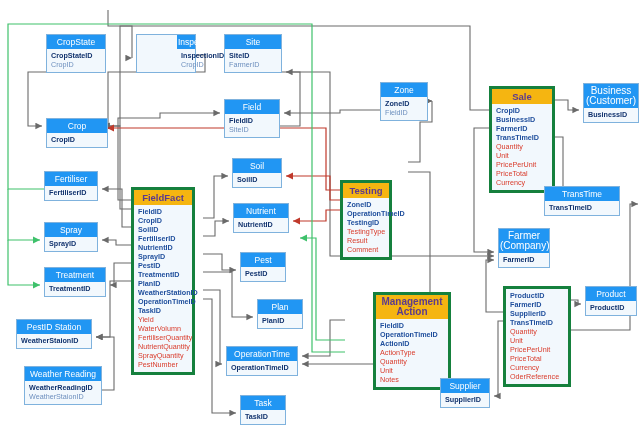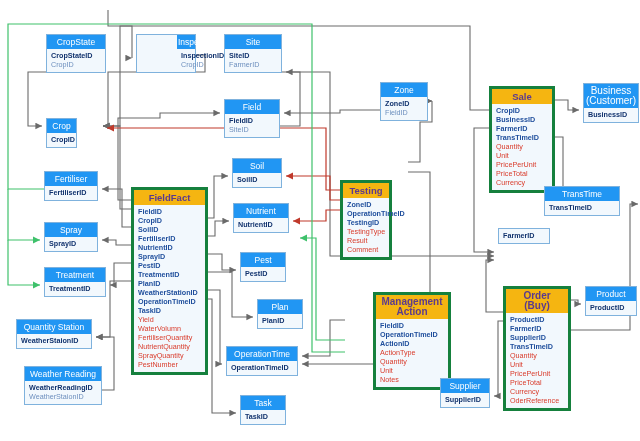--- a/index.html
+++ b/index.html
@@ -158,21 +158,21 @@
       </div>
       <div class="ent" style="left: 583px; top: 83px; width: 56px;">
         <div class="hdr">
           <div class="hdr2">Business</div>
           <div class="hdr2">(Customer)</div>
         </div>
         <div class="body">
           <div class="f pk">BusinessID</div>
         </div>
       </div>
-      <div class="ent" style="left: 46px; top: 118px; width: 31px;">
+      <div class="ent" style="left: 46px; top: 118px; width: 62px;">
         <div class="hdr">Crop</div>
         <div class="body">
           <div class="f pk">CropID</div>
         </div>
       </div>
       <div class="ent" style="left: 224px; top: 99px; width: 56px;">
         <div class="hdr">Field</div>
         <div class="body">
           <div class="f pk">FieldID</div>
           <div class="f fk">SiteID</div>
@@ -194,21 +194,21 @@
         <div class="body">
           <div class="f pk">SoilID</div>
         </div>
       </div>
       <div class="ent" style="left: 44px; top: 171px; width: 54px;">
         <div class="hdr">Fertiliser</div>
         <div class="body">
           <div class="f pk">FertiliserID</div>
         </div>
       </div>
-      <div class="ent fact" style="left: 131px; top: 187px; width: 77px;">
+      <div class="ent fact" style="left: 131px; top: 187px; width: 64px;">
         <div class="hdr">FieldFact</div>
         <div class="body">
           <div class="f bk">FieldID</div>
           <div class="f bk">CropID</div>
           <div class="f bk">SoilID</div>
           <div class="f bk">FertiliserID</div>
           <div class="f bk">NutrientID</div>
           <div class="f bk">SprayID</div>
           <div class="f bk">PestID</div>
           <div class="f bk">TreatmentID</div>
@@ -242,20 +242,24 @@
           <div class="f pk">TransTimeID</div>
         </div>
       </div>
       <div class="ent" style="left: 240px; top: 252px; width: 46px;">
         <div class="hdr">Pest</div>
         <div class="body">
           <div class="f pk">PestID</div>
         </div>
       </div>
       <div class="ent" style="left: 498px; top: 228px; width: 52px;">
+        <div class="hdr">
+          <div class="hdr2">Farmer</div>
+          <div class="hdr2">(Company)</div>
+        </div>
         <div class="body">
           <div class="f pk">FarmerID</div>
         </div>
       </div>
       <div class="ent" style="left: 44px; top: 267px; width: 62px;">
         <div class="hdr">Treatment</div>
         <div class="body">
           <div class="f pk">TreatmentID</div>
         </div>
       </div>
@@ -274,45 +278,41 @@
           <div class="f bk">FieldID</div>
           <div class="f bk">OperationTimeID</div>
           <div class="f bk">ActionID</div>
           <div class="f m">ActionType</div>
           <div class="f m">Quantity</div>
           <div class="f m">Unit</div>
           <div class="f m">Notes</div>
         </div>
       </div>
       <div class="ent fact" style="left: 503px; top: 286px; width: 68px;">
-        <div class="hdr">
-          <div class="hdr2">Order</div>
-          <div class="hdr2">(Buy)</div>
-        </div>
         <div class="body">
           <div class="f bk">ProductID</div>
           <div class="f bk">FarmerID</div>
           <div class="f bk">SupplierID</div>
           <div class="f bk">TransTimeID</div>
           <div class="f m">Quantity</div>
           <div class="f m">Unit</div>
           <div class="f m">PricePerUnit</div>
           <div class="f m">PriceTotal</div>
           <div class="f m">Currency</div>
           <div class="f m">OderReference</div>
         </div>
       </div>
       <div class="ent" style="left: 585px; top: 286px; width: 52px;">
         <div class="hdr">Product</div>
         <div class="body">
           <div class="f pk">ProductID</div>
         </div>
       </div>
       <div class="ent" style="left: 16px; top: 319px; width: 76px;">
-        <div class="hdr">Quantity Station</div>
+        <div class="hdr">PestID Station</div>
         <div class="body">
           <div class="f pk">WeatherStaionID</div>
         </div>
       </div>
       <div class="ent" style="left: 226px; top: 346px; width: 72px;">
         <div class="hdr">OperationTime</div>
         <div class="body">
           <div class="f pk">OperationTimeID</div>
         </div>
       </div>

